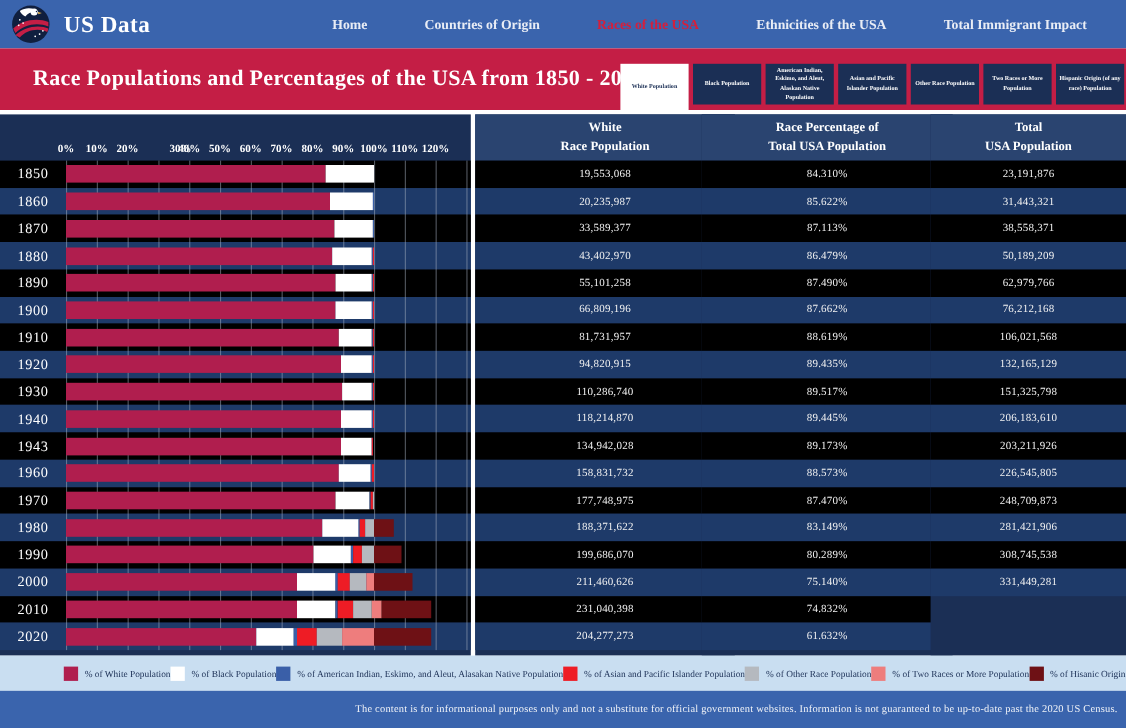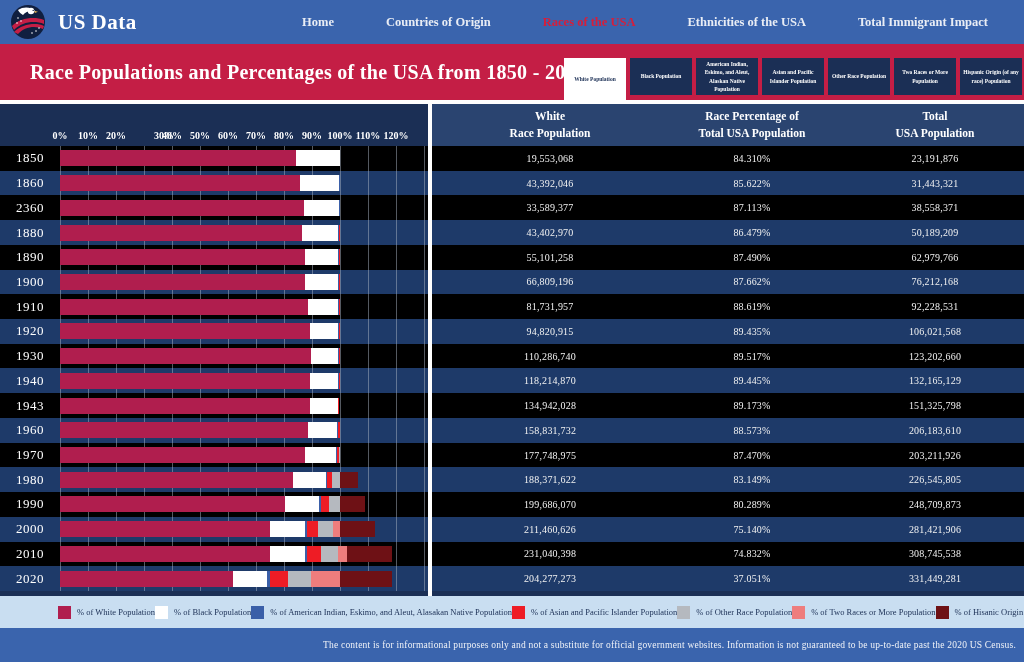--- a/index.html
+++ b/index.html
@@ -143,21 +143,21 @@
         </div>
         <div class="row">
           <div class="year-label">1860</div>
           <div class="bar">
             <div class="bar-seg" style="width: 239.736px; background: rgb(176, 30, 78);"></div>
             <div class="bar-seg" style="width: 39.564px; background: rgb(255, 255, 255);"></div>
             <div class="bar-seg" style="width: 0.504px; background: rgb(58, 95, 168);"></div>
           </div>
         </div>
         <div class="row">
-          <div class="year-label">2360</div>
+          <div class="year-label">1870</div>
           <div class="bar">
             <div class="bar-seg" style="width: 243.908px; background: rgb(176, 30, 78);"></div>
             <div class="bar-seg" style="width: 35.448px; background: rgb(255, 255, 255);"></div>
             <div class="bar-seg" style="width: 0.644px; background: rgb(58, 95, 168);"></div>
             <div class="bar-seg" style="width: 0.0279999px; background: rgb(238, 28, 37);"></div>
           </div>
         </div>
         <div class="row">
           <div class="year-label">1880</div>
           <div class="bar">
@@ -328,21 +328,21 @@
   <div class="panel" id="col-panel-0">
       <div class="col-header">
         <div>White</div>
         <div>Race Population</div>
       </div>
       <div class="rows">
         <div class="row">
           <div class="cell">19,553,068</div>
         </div>
         <div class="row">
-          <div class="cell">43,392,046</div>
+          <div class="cell">20,235,987</div>
         </div>
         <div class="row">
           <div class="cell">33,589,377</div>
         </div>
         <div class="row">
           <div class="cell">43,402,970</div>
         </div>
         <div class="row">
           <div class="cell">55,101,258</div>
         </div>
@@ -438,21 +438,21 @@
         <div class="row">
           <div class="cell">80.289%</div>
         </div>
         <div class="row">
           <div class="cell">75.140%</div>
         </div>
         <div class="row">
           <div class="cell">74.832%</div>
         </div>
         <div class="row">
-          <div class="cell">37.051%</div>
+          <div class="cell">61.632%</div>
         </div>
       </div>
     </div>
   <div class="panel" id="col-panel-2">
       <div class="col-header">
         <div>Total</div>
         <div>USA Population</div>
       </div>
       <div class="rows">
         <div class="row">
@@ -467,27 +467,21 @@
         <div class="row">
           <div class="cell">50,189,209</div>
         </div>
         <div class="row">
           <div class="cell">62,979,766</div>
         </div>
         <div class="row">
           <div class="cell">76,212,168</div>
         </div>
         <div class="row">
-          <div class="cell">92,228,531</div>
-        </div>
-        <div class="row">
           <div class="cell">106,021,568</div>
-        </div>
-        <div class="row">
-          <div class="cell">123,202,660</div>
         </div>
         <div class="row">
           <div class="cell">132,165,129</div>
         </div>
         <div class="row">
           <div class="cell">151,325,798</div>
         </div>
         <div class="row">
           <div class="cell">206,183,610</div>
         </div>

